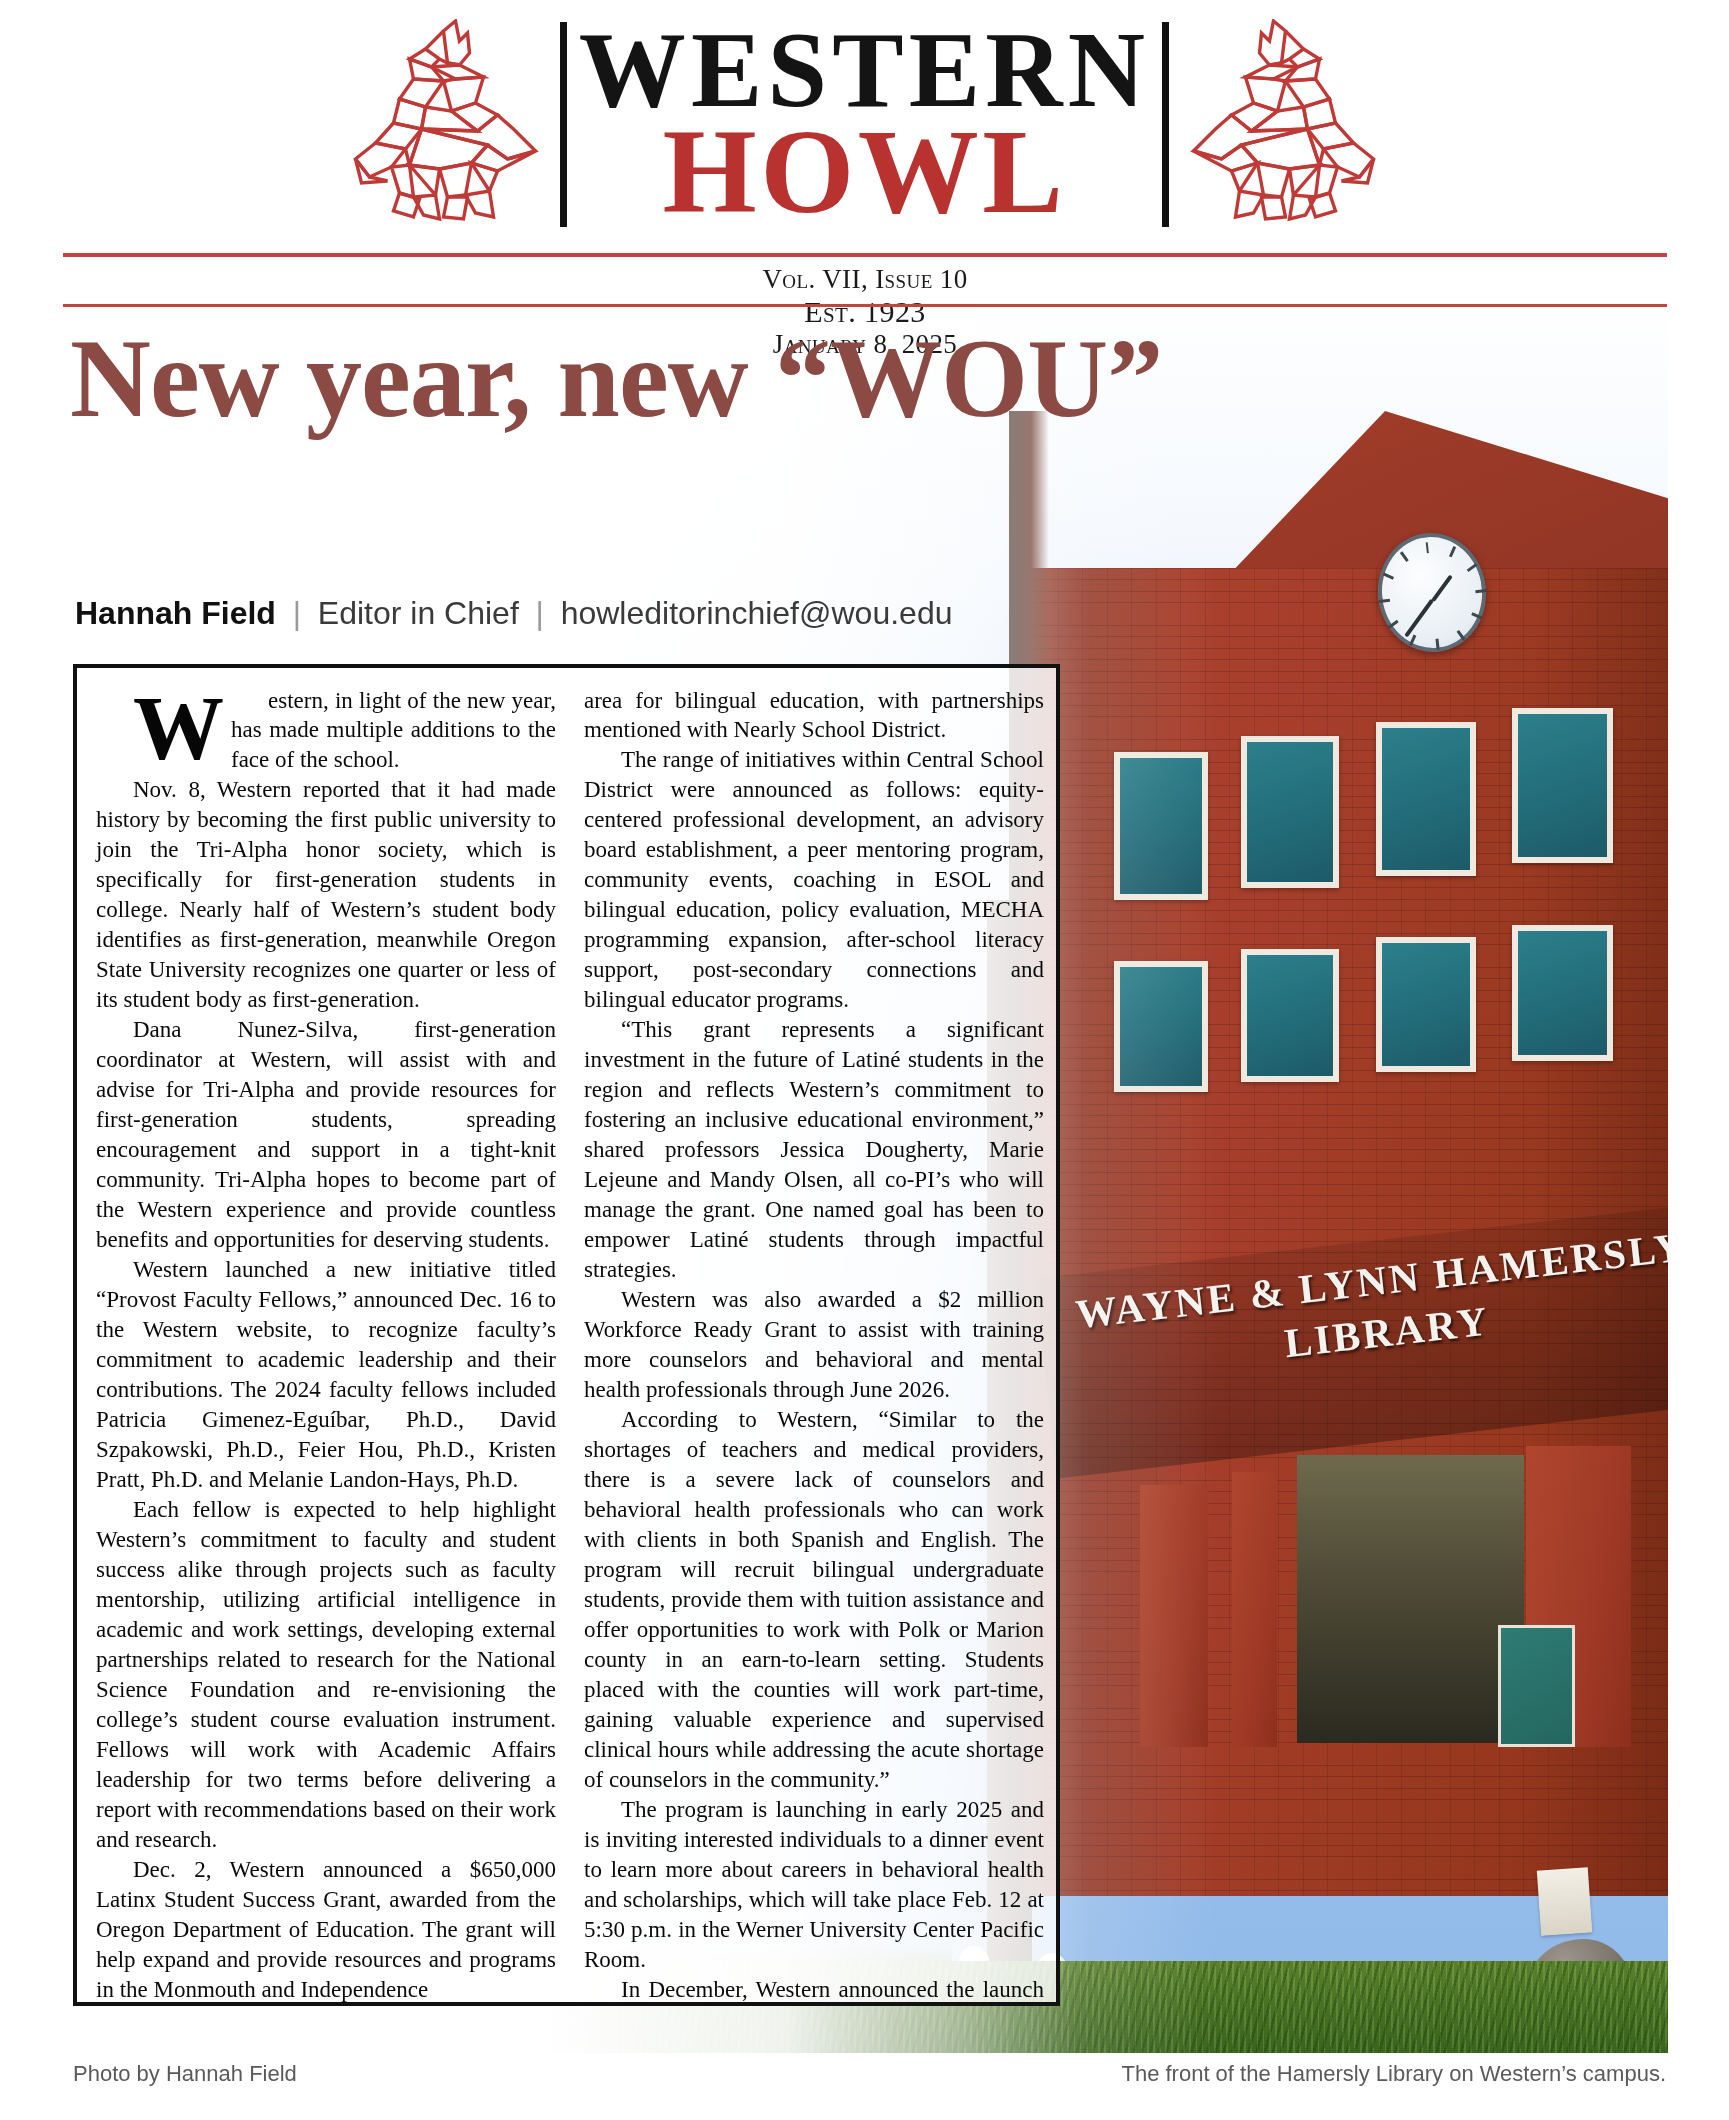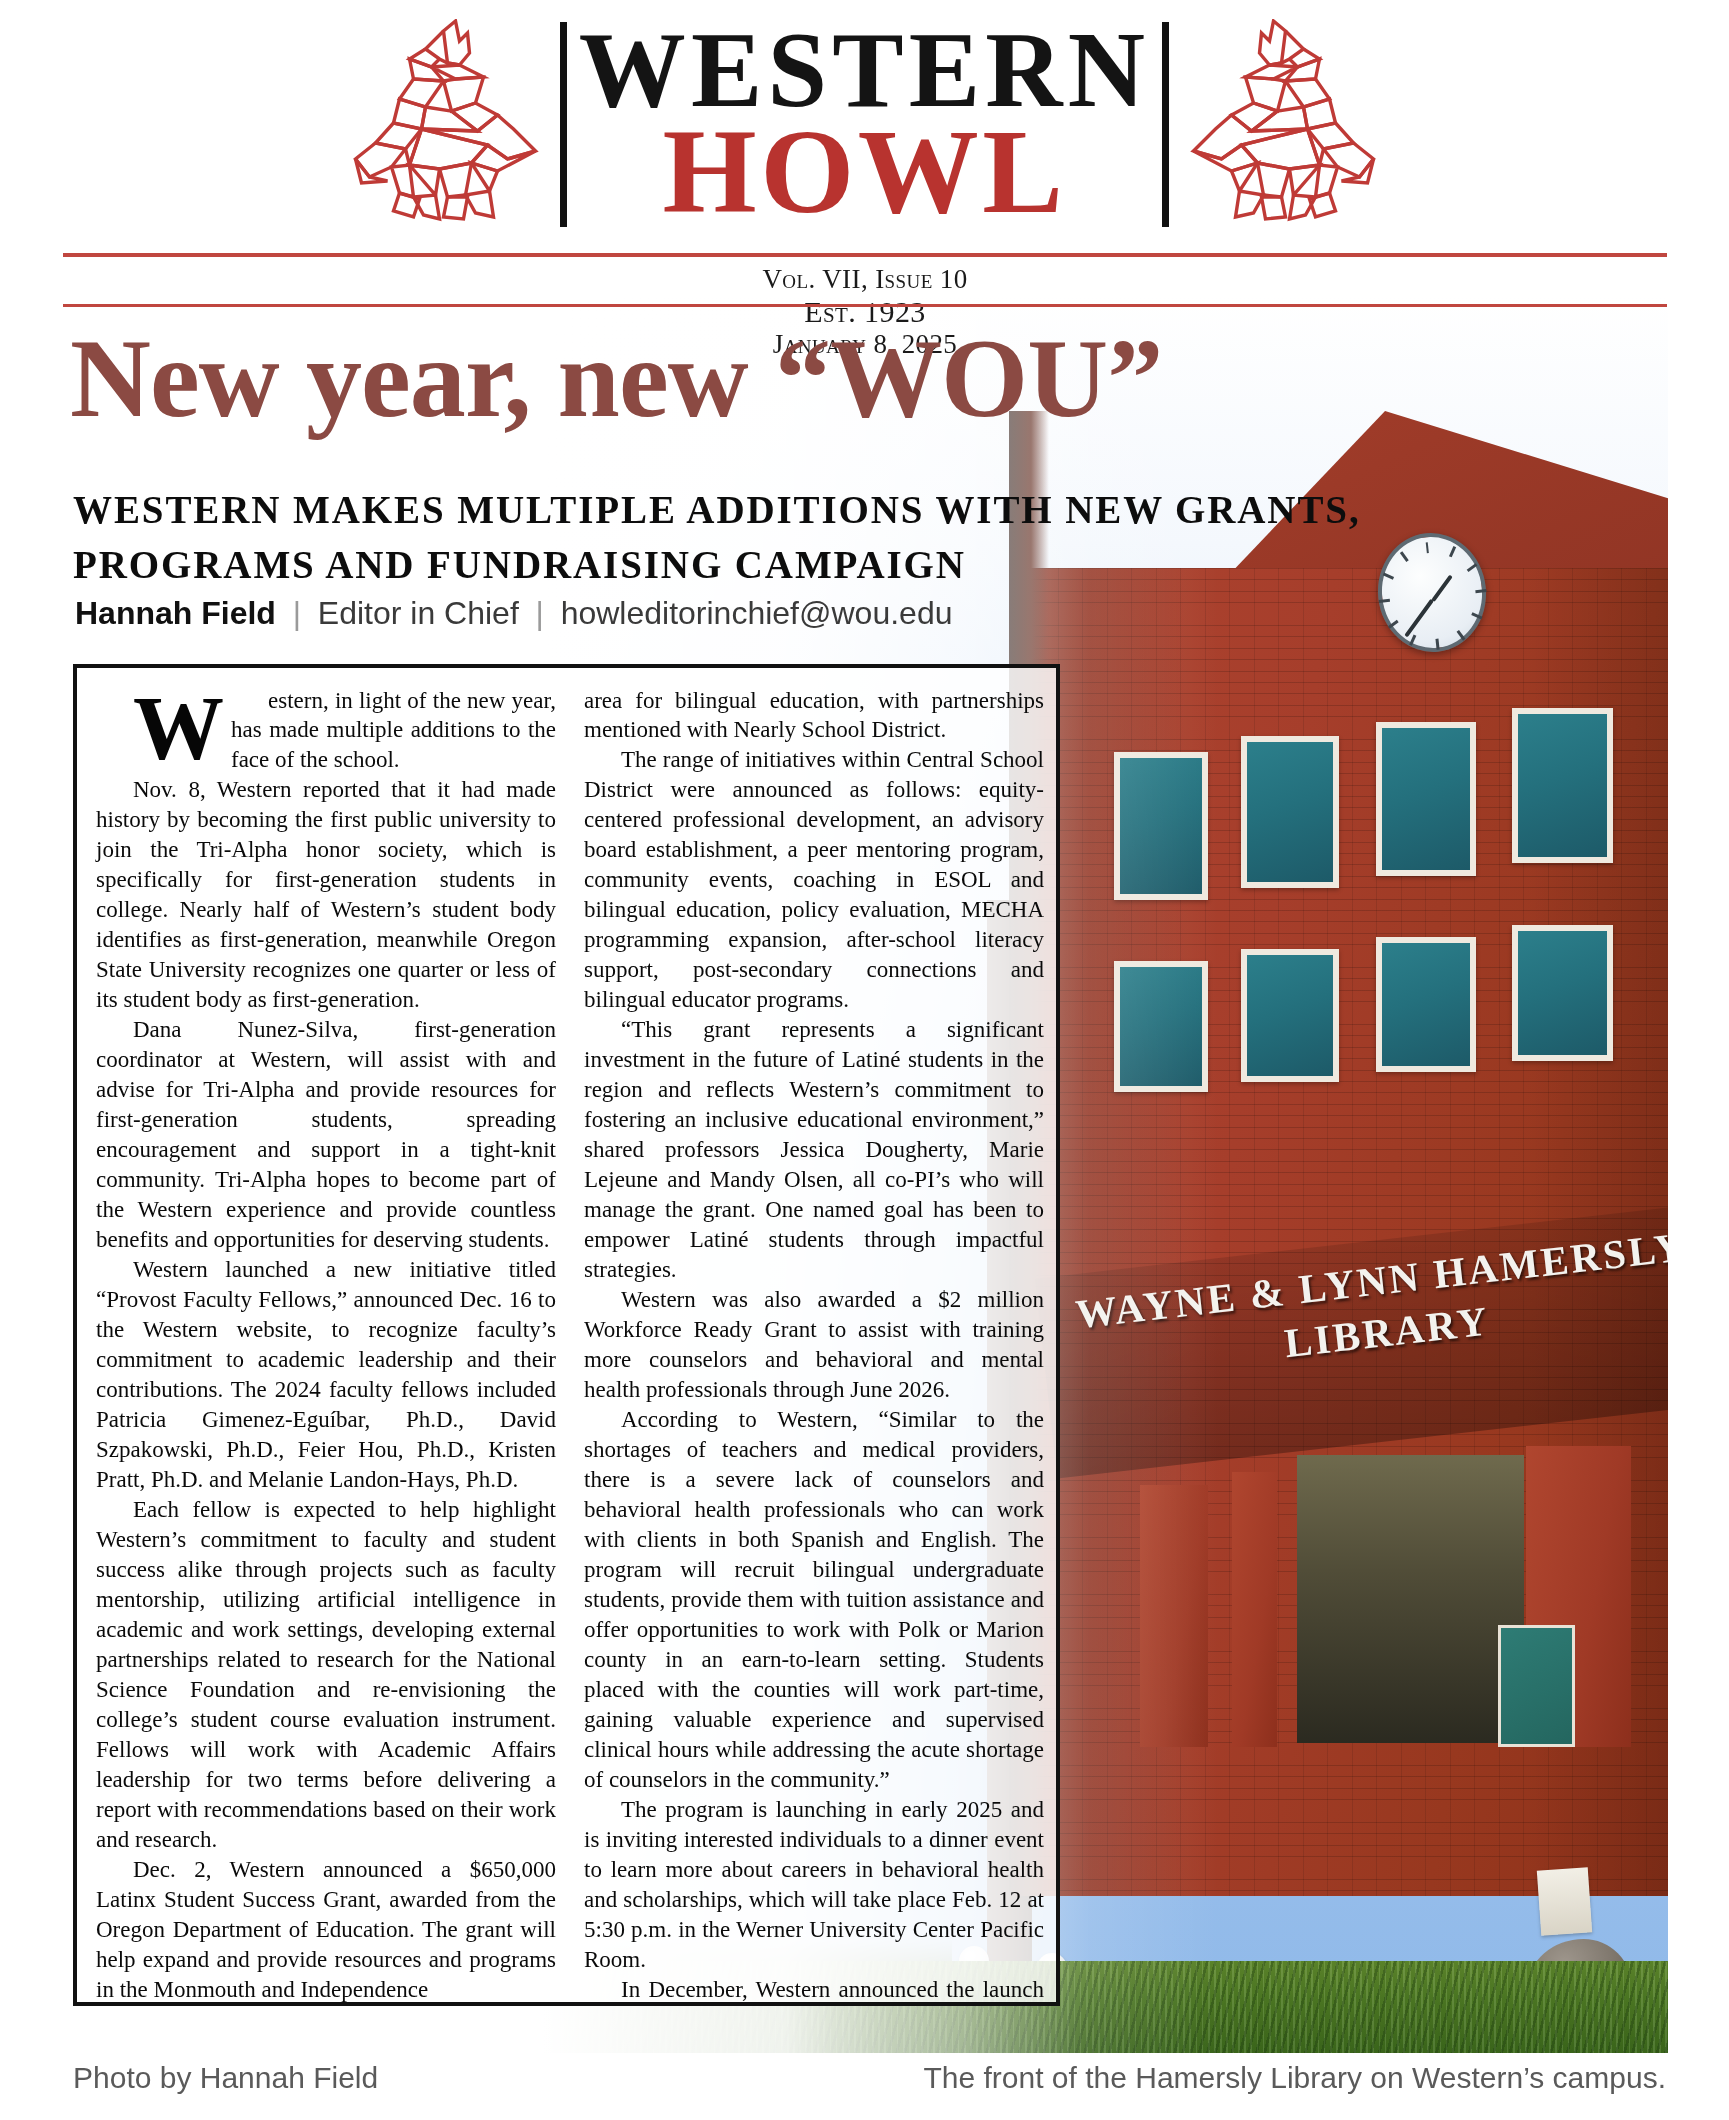--- a/index.html
+++ b/index.html
@@ -361,21 +361,21 @@
   .capbar {
     position: absolute;
     left: 0; top: 2054px; width: 1729px; height: 66px;
     background: #ffffff;
   }
   .capbar-inner {
     position: absolute;
     left: 73px; top: 7px; width: 1593px;
     display: flex; align-items: flex-start; justify-content: space-between;
     font-family: "Liberation Sans", sans-serif;
-    font-size: 30px;
+    font-size: 22px;
     color: #5a5a5a;
   }
 
   .mask-top-left {
     position: absolute; left: 0; top: 297px; width: 70px; height: 1756px;
     background: #ffffff;
   }
   .mask-right { position: absolute; left: 1668px; top: 297px; width: 61px; height: 1756px; background:#fff; }
 </style>
 </head>
@@ -526,21 +526,20 @@
   <div class="mast-rule"></div>
 
   <div class="folio">
     <div class="folio-left sc">Vol. VII, Issue 10</div>
     <div class="folio-center sc">Est. 1923</div>
     <div class="folio-right sc">January 8, 2025</div>
   </div>
   <div class="folio-rule2"></div>
 
   <div class="headline">New year, new “WOU”</div>
-  <div class="subhead">Western makes multiple additions with new grants, programs and fundraising campaign</div>
 
   <div class="byline">
     <span class="nm">Hannah Field</span>
     <span class="sep">|</span>
     <span class="role">Editor in Chief</span>
     <span class="sep">|</span>
     <span class="mail">howleditorinchief@wou.edu</span>
   </div>
 
   <div class="article">

